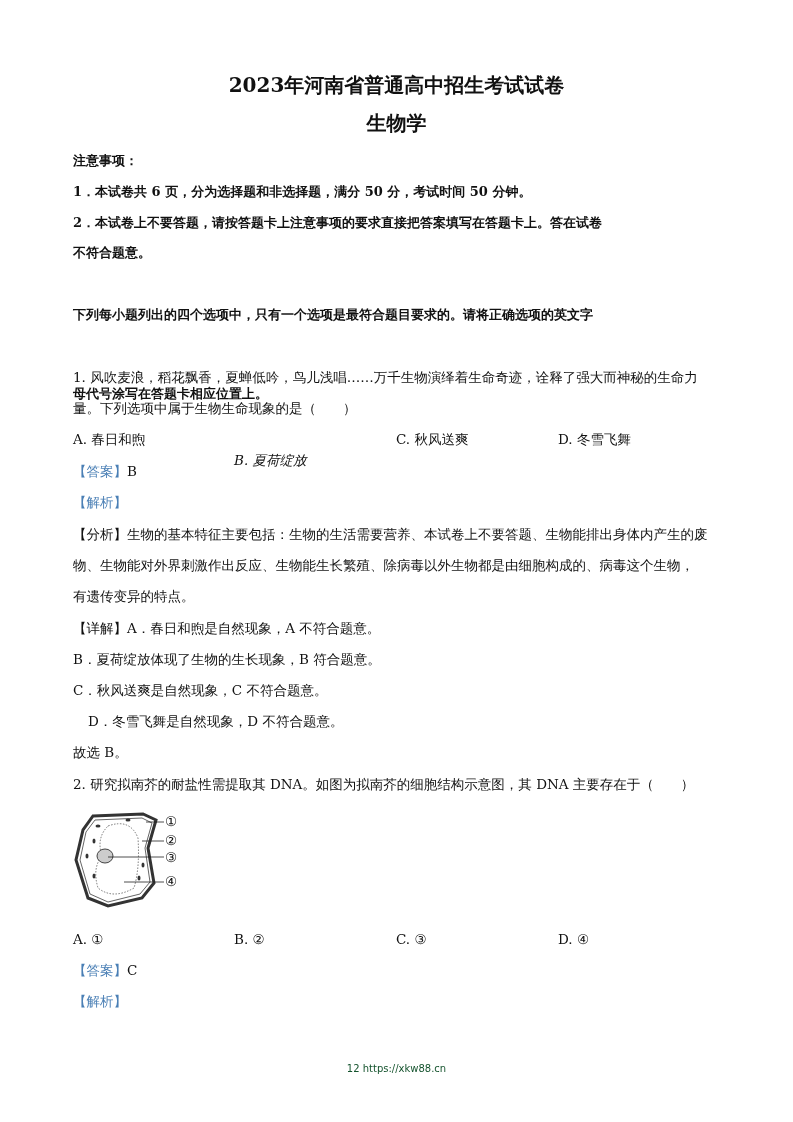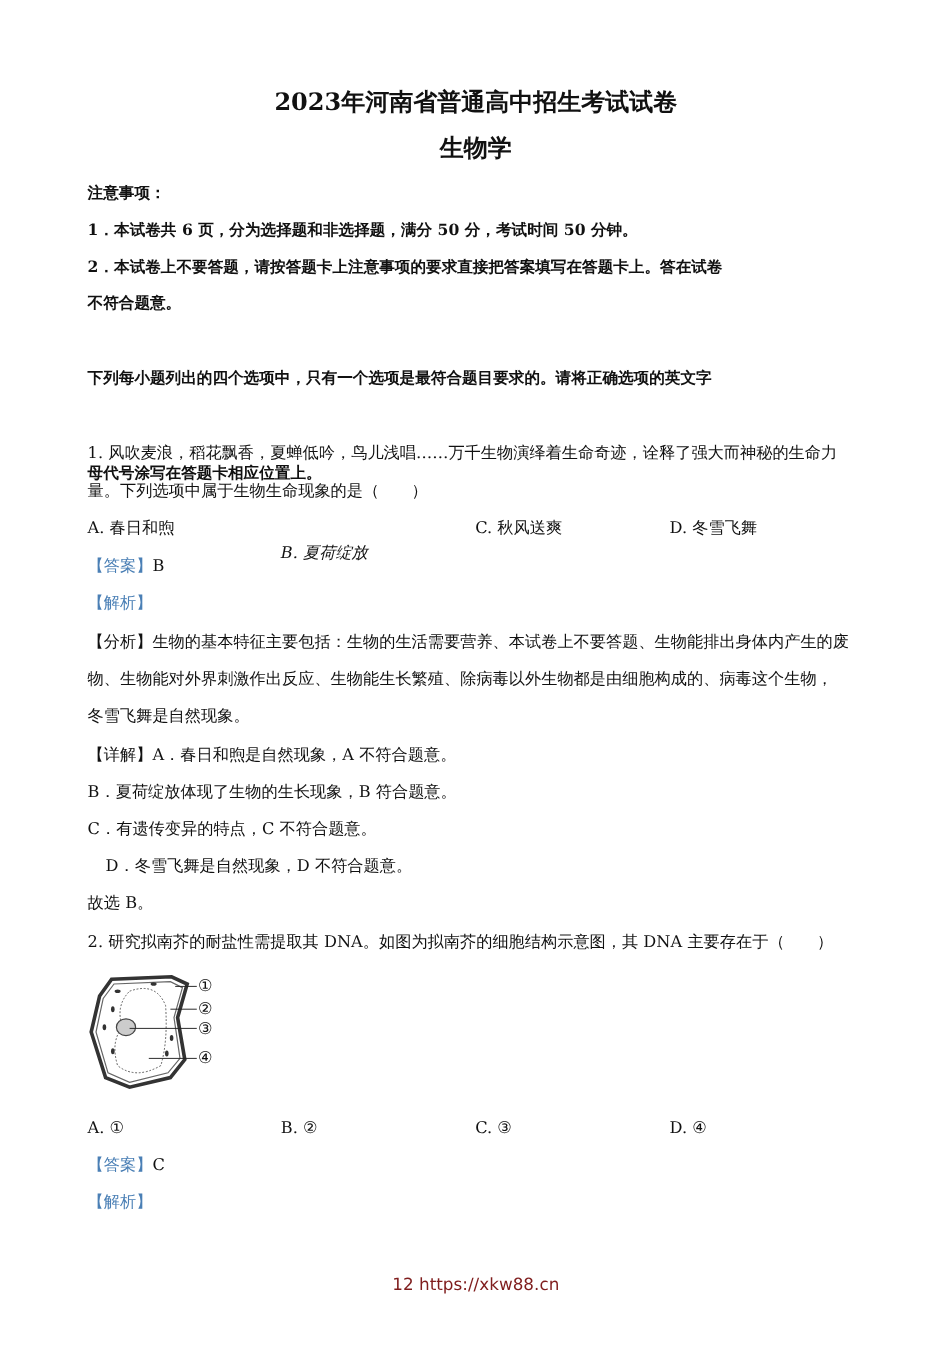--- a/index.html
+++ b/index.html
@@ -4,21 +4,21 @@
 <style>
   html, body { margin: 0; padding: 0; background: #ffffff; }
   body { width: 793px; height: 1122px; position: relative; overflow: hidden;
          font-family: "DejaVu Serif", "Liberation Serif", serif; color: #111; }
   .page { position: absolute; left: 0; top: 0; width: 793px; height: 822px; }
   .abs { position: absolute; white-space: nowrap; }
   .title { font-size: 20px; font-weight: bold; left: 0; width: 793px; text-align: center; }
   .bold { font-weight: bold; font-size: 13px; }
   .norm { font-size: 13.5px; }
   .tag { color: #4a7fb5; }
-  .footer { font-family: "DejaVu Sans", sans-serif; font-size: 14px; color: #7f1d1d; left: 0; width: 793px; text-align: center; }
+  .footer { font-family: "DejaVu Sans", sans-serif; font-size: 10px; color: #14532d; left: 0; width: 793px; text-align: center; }
   .cell-diagram { position: absolute; left: 68px; top: 808px; width: 150px; height: 120px; }
 </style>
 </head>
 <body>
 
 <div class="page">
 
   <div class="abs title" style="top:72px;">2023年河南省普通高中招生考试试卷</div>
   <div class="abs title" style="top:110px;">生物学</div>
 
@@ -36,24 +36,24 @@
   <div class="abs norm" style="left:234px; top:452px;font-style:italic;">B. 夏荷绽放</div>
   <div class="abs norm" style="left:396px; top:431px;">C. 秋风送爽</div>
   <div class="abs norm" style="left:558px; top:431px;">D. 冬雪飞舞</div>
 
   <div class="abs norm" style="left:73px; top:463px;">
     <span class="tag">【答案】</span><span>B</span>
   </div>
   <div class="abs norm tag" style="left:73px; top:494px;">【解析】</div>
   <div class="abs norm" style="left:73px; top:526px;">【分析】生物的基本特征主要包括：生物的生活需要营养、本试卷上不要答题、生物能排出身体内产生的废</div>
   <div class="abs norm" style="left:73px; top:557px;">物、生物能对外界刺激作出反应、生物能生长繁殖、除病毒以外生物都是由细胞构成的、病毒这个生物，</div>
-  <div class="abs norm" style="left:73px; top:588px;">冬雪飞舞是自然现象。</div>
+  <div class="abs norm" style="left:73px; top:588px;">有遗传变异的特点。</div>
   <div class="abs norm" style="left:73px; top:620px;">【详解】A．春日和煦是自然现象，A 不符合题意。</div>
   <div class="abs norm" style="left:73px; top:651px;">B．夏荷绽放体现了生物的生长现象，B 符合题意。</div>
-  <div class="abs norm" style="left:73px; top:682px;">C．有遗传变异的特点，C 不符合题意。</div>
+  <div class="abs norm" style="left:73px; top:682px;">C．秋风送爽是自然现象，C 不符合题意。</div>
   <div class="abs norm" style="left:88px; top:713px;">D．冬雪飞舞是自然现象，D 不符合题意。</div>
   <div class="abs norm" style="left:73px; top:744px;">故选 B。</div>
 
   <div class="abs norm" style="left:73px; top:776px;">2. 研究拟南芥的耐盐性需提取其 DNA。如图为拟南芥的细胞结构示意图，其 DNA 主要存在于（　　）</div>
 
   <div class="cell-diagram">
     <svg width="150" height="120" viewBox="0 0 150 120">
       <polygon points="25,8 75,6 88,12 80,40 86,75 74,90 40,98 20,90 8,52 15,22" fill="#fff" stroke="#333" stroke-width="3"></polygon>
       <polygon points="27,12 74,10 84,15 77,40 82,74 72,86 40,94 22,86 12,52 18,24" fill="none" stroke="#666" stroke-width="1"></polygon>
       <path d="M40,18 Q62,10 70,30 Q72,60 66,80 Q45,92 30,80 Q24,60 34,48 Q28,30 40,18 Z" fill="none" stroke="#555" stroke-width="0.8" stroke-dasharray="1.5,1.5"></path>

